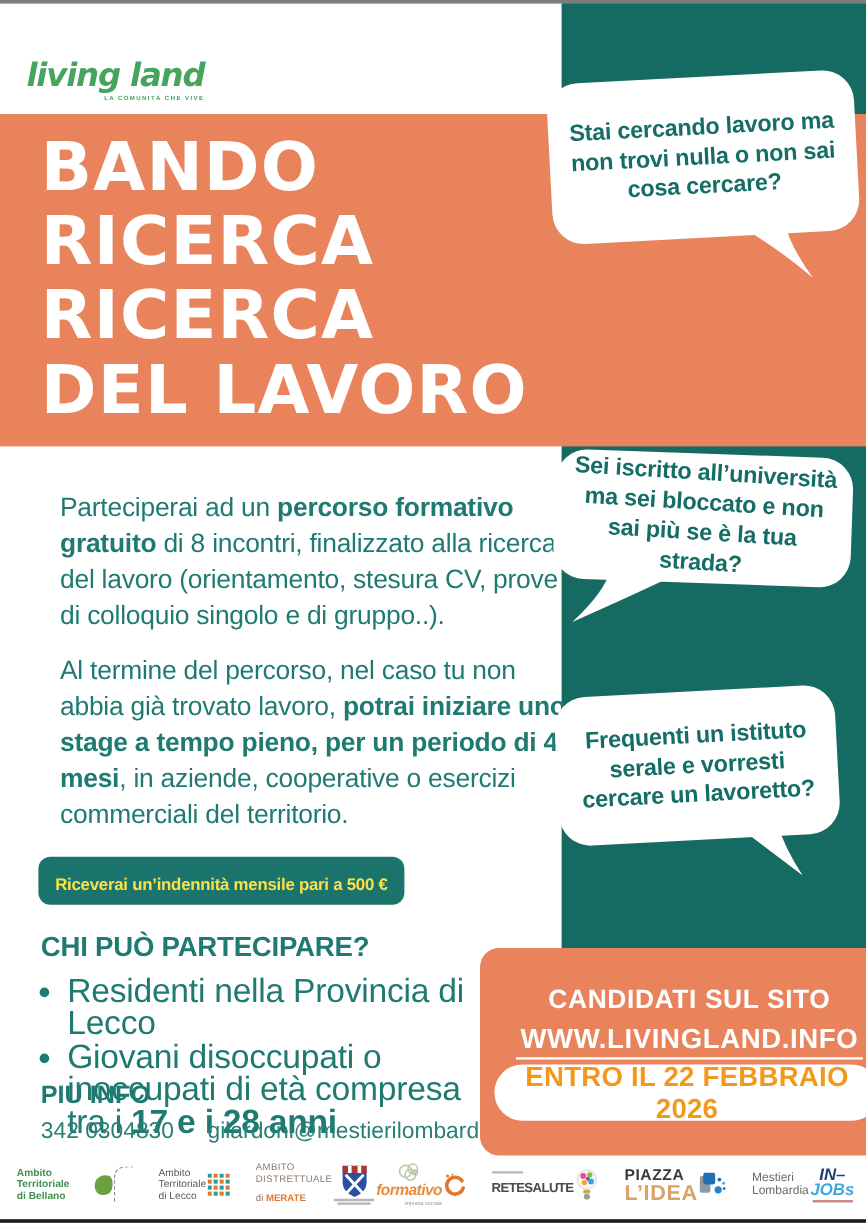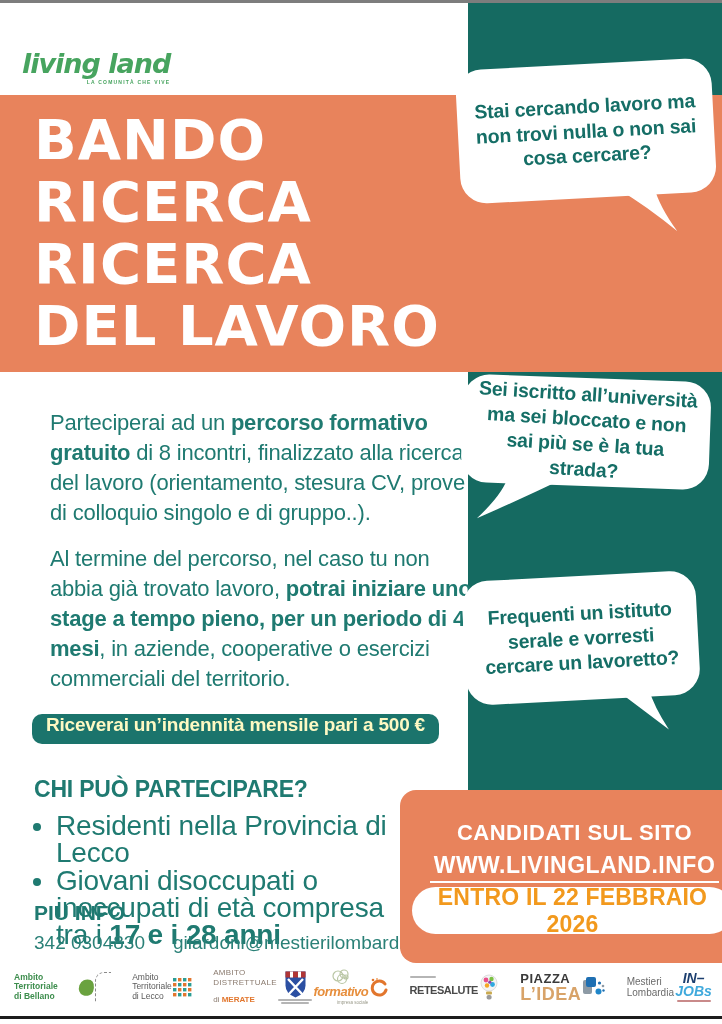--- a/index.html
+++ b/index.html
@@ -68,22 +68,22 @@
   .para{
     position:absolute;left:34px;width:426px;
     color:var(--teal-text);font-size:22px;line-height:30px;letter-spacing:-0.2px;z-index:2;margin-left:16px;
   }
   .para b{font-weight:bold;}
   .p1{top:408px;}
   .p2{top:544px;}
 
   .indemnity{
     position:absolute;left:32px;top:714px;z-index:2;
-    background:var(--teal-badge);color:#fef9c3;font-weight:bold;
-    font-size:19px;line-height:1;padding:1px 14px 10px;border-radius:10px;
+    background:var(--teal-badge);color:#fde047;font-weight:bold;
+    font-size:14px;line-height:1;padding:16px 14px 10px;border-radius:10px;
     letter-spacing:-0.2px;
   }
   .chi-heading{
     position:absolute;left:34px;top:776px;z-index:2;
     color:var(--teal-text);font-weight:bold;font-size:23px;letter-spacing:-0.2px;
   }
   .bullets{
     position:absolute;left:56px;top:812px;width:356px;z-index:2;
     color:var(--teal-text);font-size:28px;line-height:27px;letter-spacing:-0.2px;
   }

